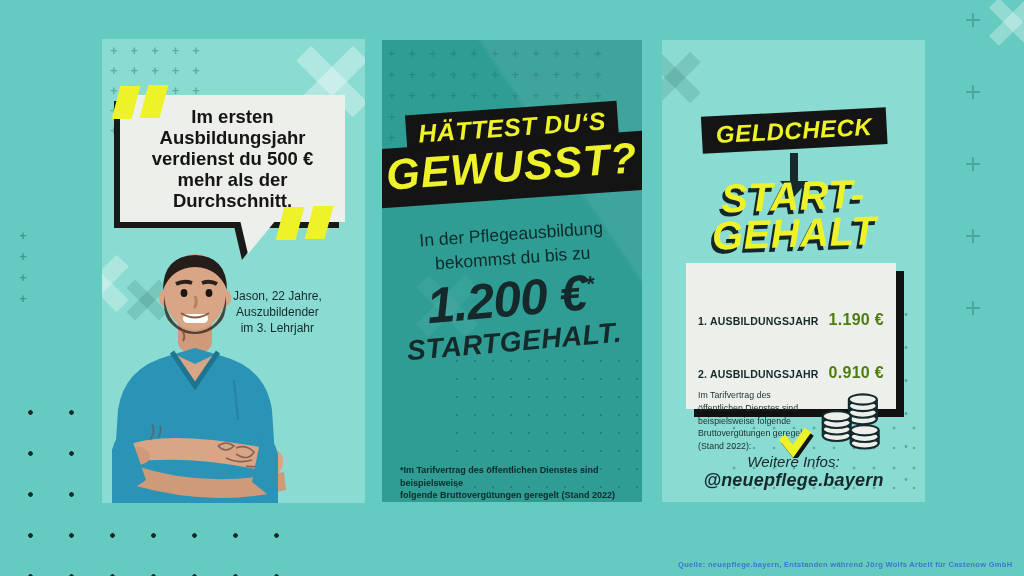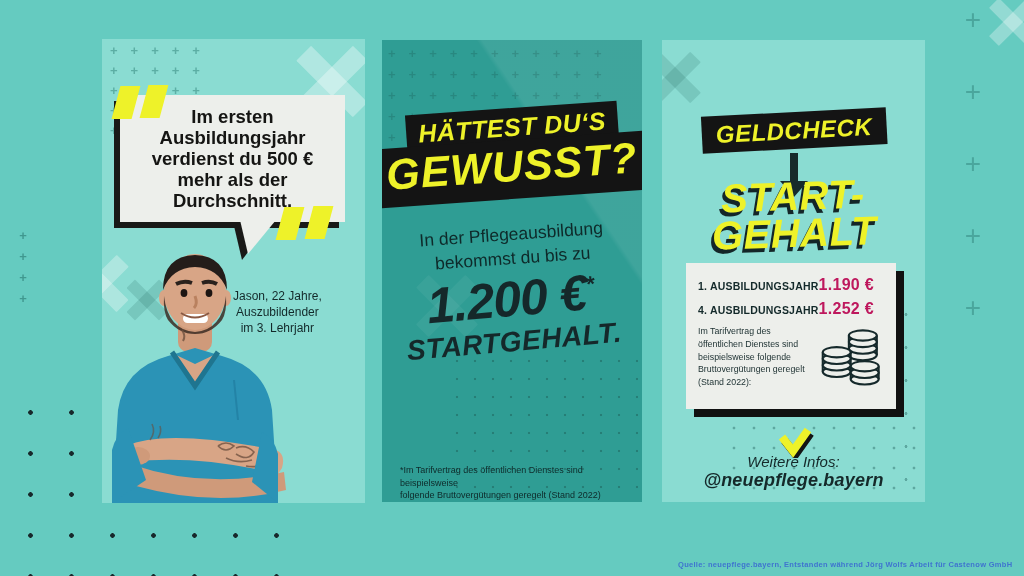--- a/index.html
+++ b/index.html
@@ -44,34 +44,34 @@
   
   .banner{position:absolute;left:50%;background:#141414;color:#eef229;font-style:italic;font-weight:700;white-space:nowrap;}
   .banner-small{top:68px;transform:translateX(-50%) rotate(-4deg);font-size:25px;padding:5px 12px 4px;letter-spacing:0.5px;}
   .banner-big{top:100px;transform:translateX(-50%) rotate(-4deg);font-size:43px;padding:2px 14px 8px;letter-spacing:1px;}
   .mid-body{position:absolute;left:0;right:0;top:183px;transform:rotate(-4deg);text-align:center;
     font-size:17.5px;color:#0e2a2a;line-height:1.35;white-space:pre-line;}
   .amount-block{position:absolute;left:0;right:0;top:234px;transform:rotate(-5deg);text-align:center;color:#15282a;}
   .amount{font-size:50px;font-weight:700;font-style:italic;letter-spacing:-1px;line-height:1;}
   .amount sup{font-size:22px;}
   .amount-label{font-size:28px;font-weight:700;font-style:italic;letter-spacing:0.5px;margin-top:2px;}
-  .footnote{position:absolute;left:18px;right:8px;top:424px;font-size:9px;font-weight:400;color:#0e2a2a;line-height:1.4;white-space:pre-line;}
+  .footnote{position:absolute;left:18px;right:8px;top:424px;font-size:9px;font-weight:700;color:#0e2a2a;line-height:1.4;white-space:pre-line;}
   
   .badge{position:absolute;left:50%;top:72px;transform:translateX(-50%) rotate(-3deg);background:#141414;color:#eef229;
     font-style:italic;font-weight:700;font-size:24px;padding:5px 14px 4px;letter-spacing:0.5px;white-space:nowrap;}
   .arrow-down{position:absolute;left:50%;top:113px;transform:translateX(-50%);}
   .arrow-down .stem{width:8px;height:28px;background:#172a2b;margin:0 auto;}
   .arrow-down .head{width:0;height:0;border-left:14px solid transparent;border-right:14px solid transparent;border-top:16px solid #172a2b;margin:0 auto;}
   .gehalt-title{position:absolute;left:0;right:0;top:138px;text-align:center;font-size:40px;font-weight:700;font-style:italic;
     color:#eef229;text-shadow:-3px 4px 0 #142628;line-height:0.92;letter-spacing:0.5px;white-space:pre-line;transform:rotate(-2deg);}
   .salary-card{position:absolute;left:24px;top:223px;width:210px;height:146px;background:#edefeb;box-shadow:8px 8px 0 #111;
     padding:13px 12px 8px;box-sizing:border-box;}
-  .srow{display:flex;align-items:baseline;margin-bottom:6px;}
+  .srow{display:flex;justify-content:space-between;align-items:baseline;margin-bottom:6px;margin-top:35px;}
   .slabel{font-size:10.5px;font-weight:700;letter-spacing:0.2px;color:#13292a;}
-  .svalue{font-size:16px;font-weight:700;color:#be185d;letter-spacing:0.3px;}
+  .svalue{font-size:16px;font-weight:700;color:#4d7c0f;letter-spacing:0.3px;}
   .note-row{display:flex;gap:6px;margin-top:7px;align-items:flex-start;}
   .card-note{width:116px;font-size:8.8px;line-height:1.45;color:#1b2f30;}
   .infos{position:absolute;left:0;right:0;text-align:center;color:#15292a;}
   .infos-label{top:413px;font-style:italic;font-size:15px;}
   .infos-handle{top:430px;font-style:italic;font-weight:700;font-size:18px;letter-spacing:0.2px;}
   .check-wrap{position:absolute;left:50%;top:386px;transform:translateX(-50%);}
   
   .footer-source{position:absolute;left:678px;top:516px;font-size:7.5px;font-weight:700;letter-spacing:0.3px;color:#3f74cf;margin-top:44px;}
 </style>
 </head>
@@ -193,22 +193,22 @@
 
     <div class="gehalt-title">START-
 GEHALT</div>
 
     <div class="salary-card">
       <div class="srow">
         <span class="slabel">1. AUSBILDUNGSJAHR</span>
         <span class="svalue">1.190 €</span>
       </div>
       <div class="srow">
-        <span class="slabel">4. AUSBILDUNGSJAHR</span>
-        <span class="svalue">1.252 €</span>
+        <span class="slabel">2. AUSBILDUNGSJAHR</span>
+        <span class="svalue">0.910 €</span>
       </div>
       <div class="note-row">
         <div class="card-note">Im Tarifvertrag des öffentlichen Dienstes sind beispielsweise folgende Bruttovergütungen geregelt (Stand 2022):</div>
         <svg width="66" height="62" viewBox="0 0 70 64" fill="#edefeb" stroke="#15292b" stroke-width="2.2">
           <path d="M32,10 L32,31 M62,10 L62,31" fill="none"></path>
           <ellipse cx="47" cy="31" rx="15" ry="5.5"></ellipse>
             <ellipse cx="47" cy="24" rx="15" ry="5.5"></ellipse>
           <ellipse cx="47" cy="17" rx="15" ry="5.5"></ellipse>
             <ellipse cx="47" cy="10" rx="15" ry="5.5"></ellipse>
           <path d="M4,28 L4,49 M34,28 L34,49" fill="none"></path>

